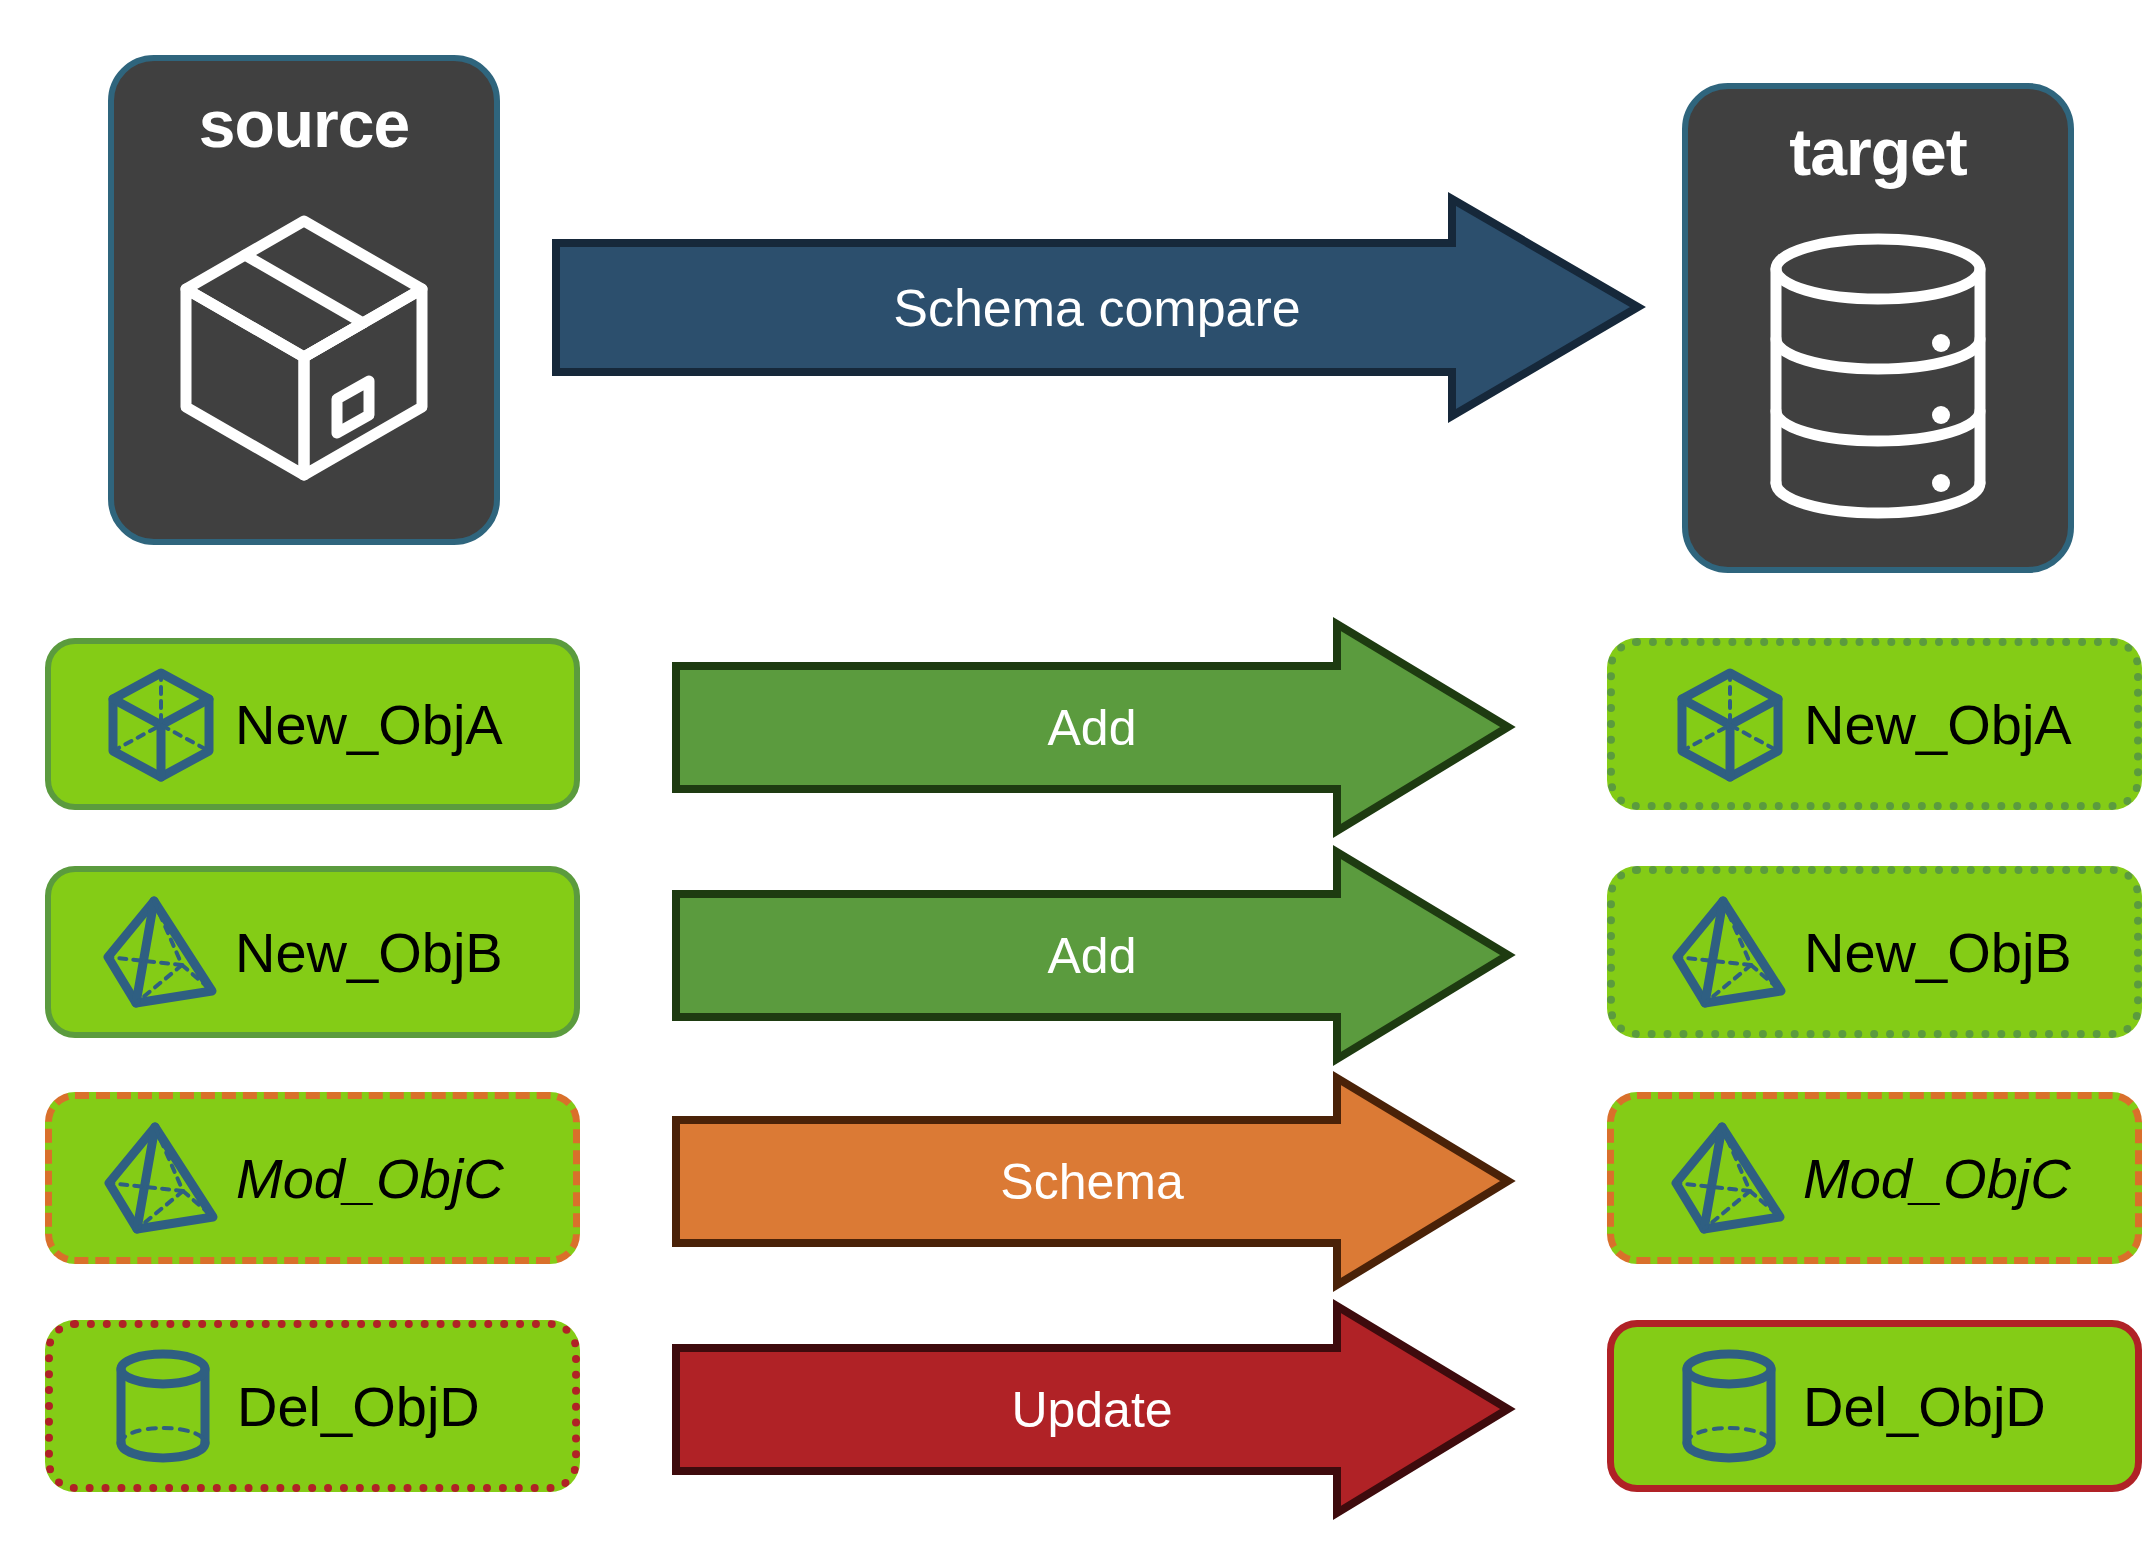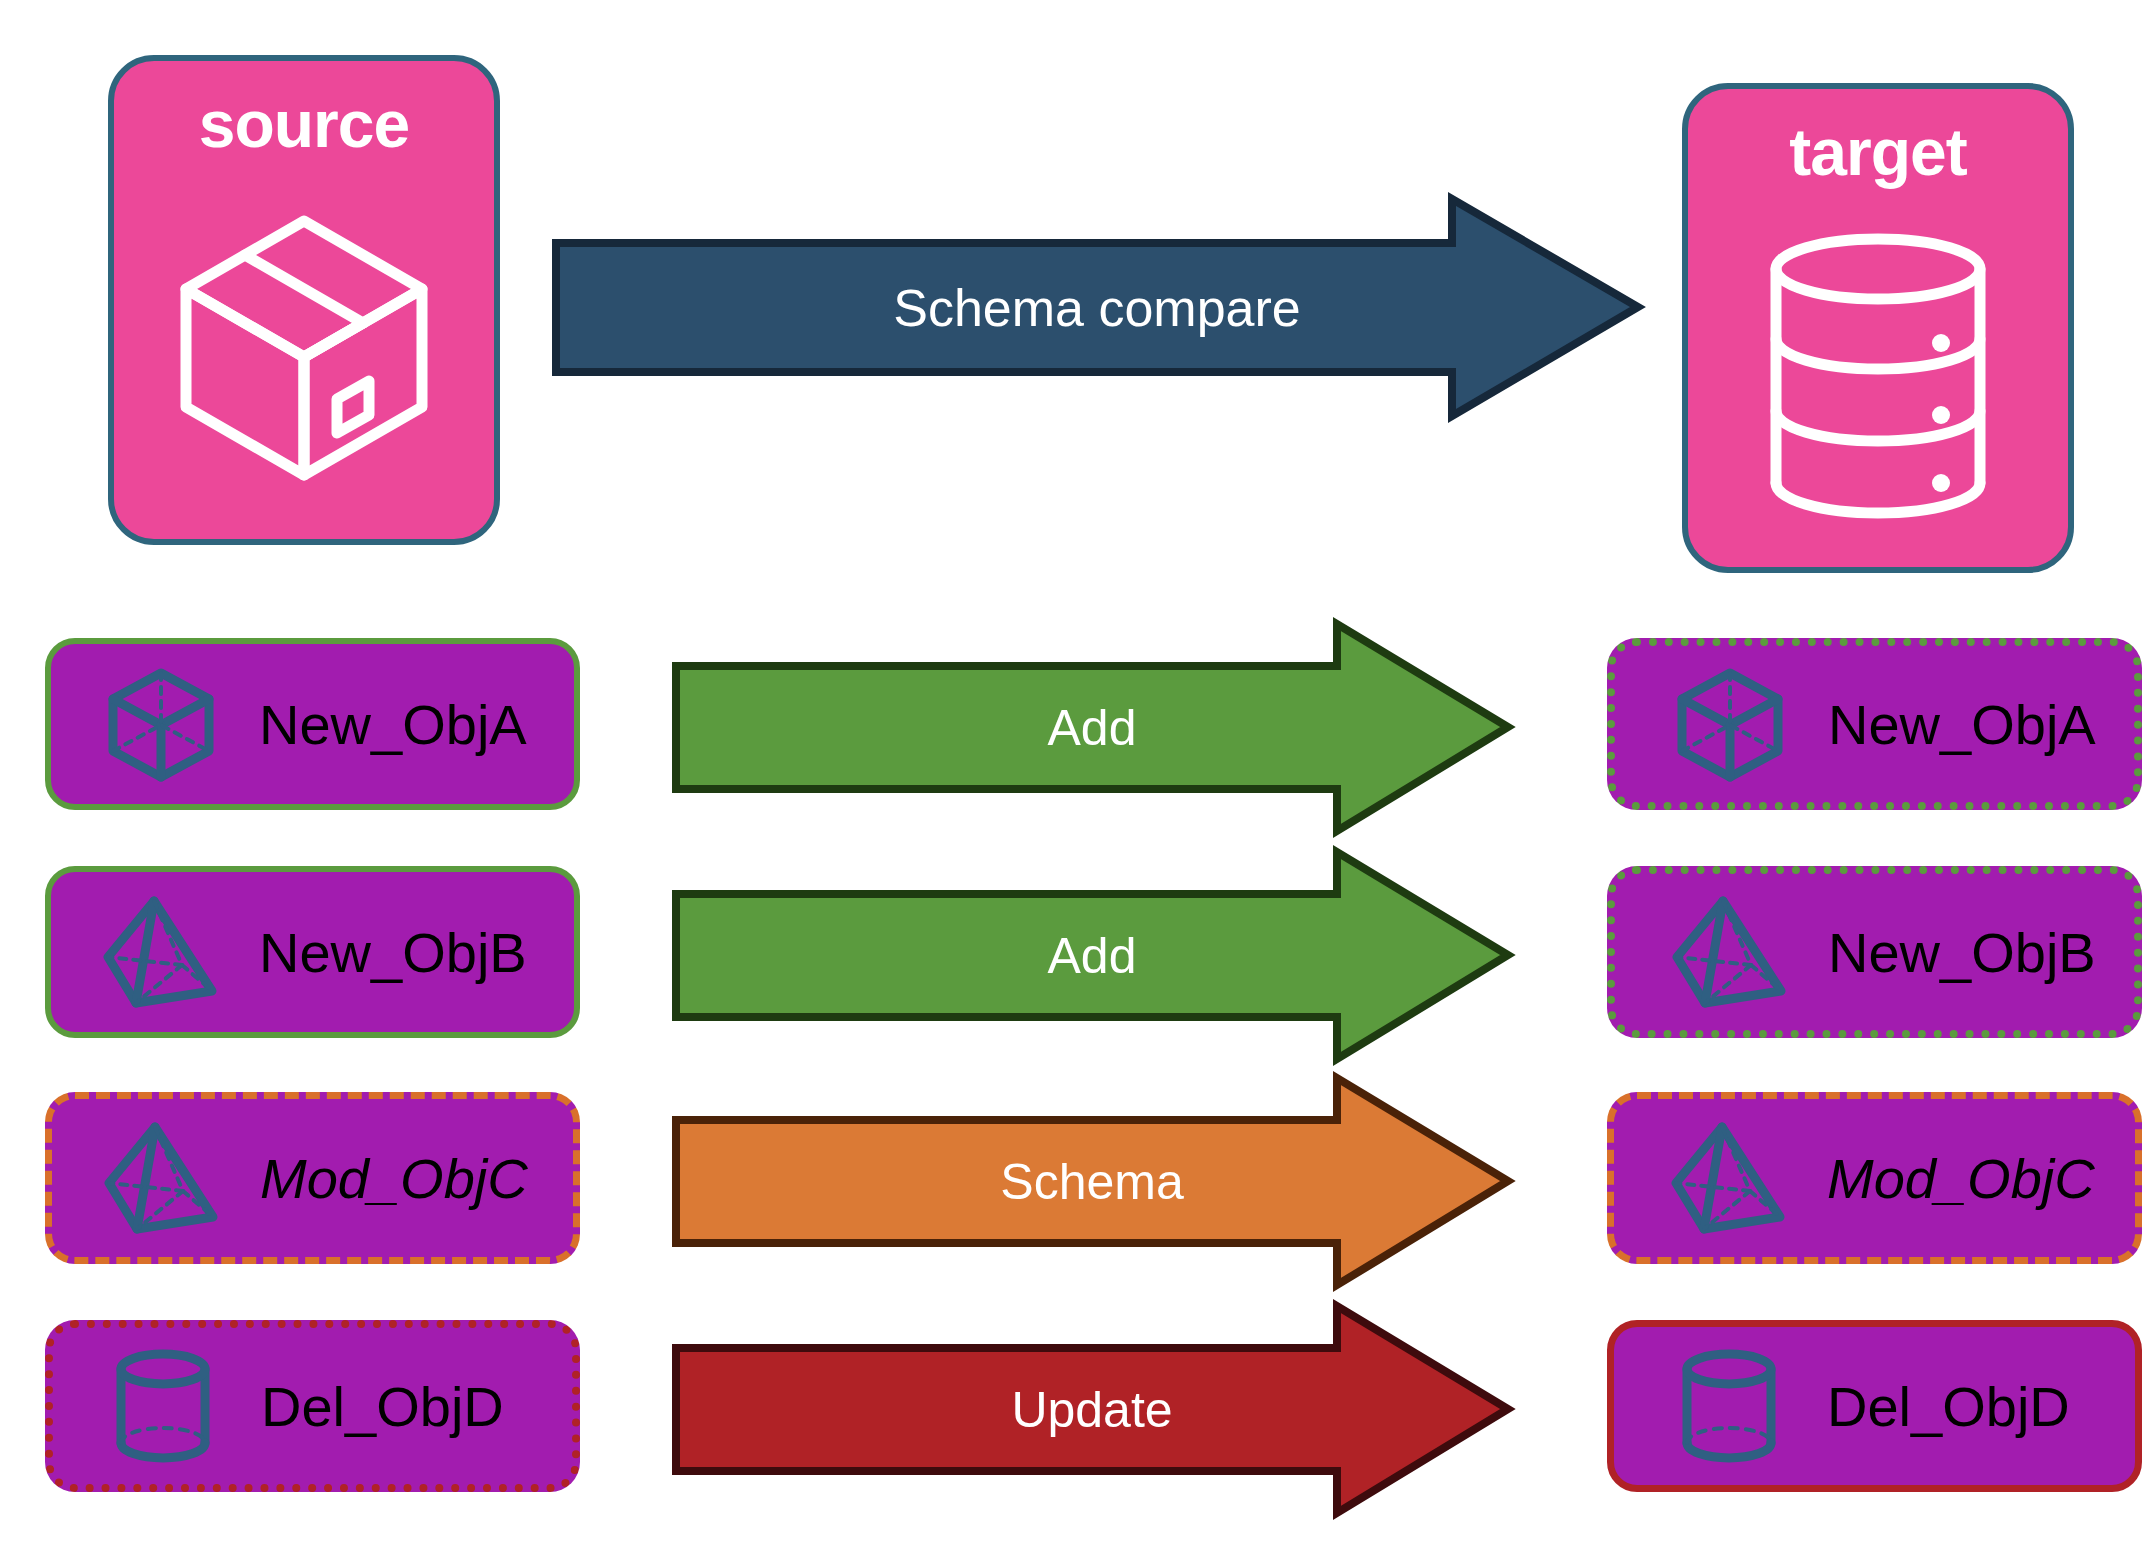--- a/index.html
+++ b/index.html
@@ -1,39 +1,39 @@
 <!DOCTYPE html>
 <html><head>
 <meta charset="utf-8">
 <style>
   html,body{margin:0;padding:0;background:#fff;}
   body{width:2150px;height:1550px;position:relative;overflow:hidden;
        font-family:"Liberation Sans",sans-serif;}
 
   
   .endpoint{position:absolute;width:392px;height:490px;border-radius:46px;
-            background:#ec4899;border:6px solid #2F657D;box-sizing:border-box;
+            background:#404040;border:6px solid #2F657D;box-sizing:border-box;
             display:flex;flex-direction:column;align-items:center;}
   .endpoint .ep-title{color:#fff;font-size:66px;font-weight:bold;margin-top:30px;
             letter-spacing:-1px;line-height:1;}
   .endpoint .ep-icon{flex:1;display:flex;align-items:center;justify-content:center;
             width:100%;}
   #source-card{left:108px;top:55px;}
   #target-card{left:1682px;top:55px;margin-top:28px;}
 
   
   #schema-arrow{position:absolute;left:552px;top:195px;width:1090px;height:225px;}
   .arrow-label{position:absolute;left:0;top:0;width:100%;height:100%;
                display:flex;align-items:center;justify-content:center;
                color:#fff;font-size:48px;pointer-events:none;}
   #schema-arrow .arrow-label{font-size:52px;}
 
   
-  .obj-card{position:absolute;height:172px;box-sizing:border-box;background:#a21caf;
-            border-radius:30px;display:flex;align-items:center;gap:24px;}
+  .obj-card{position:absolute;height:172px;box-sizing:border-box;background:#84cc16;
+            border-radius:30px;display:flex;align-items:center;}
   .obj-card.left{left:45px;width:535px;}
   .obj-card.right{left:1607px;width:535px;}
   .obj-card .obj-icon{width:120px;min-width:120px;display:flex;align-items:center;
             justify-content:center;margin-left:50px;}
   .obj-card.right .obj-icon{margin-left:55px;}
   .obj-card .obj-label{font-size:56px;color:#000;margin-left:14px;white-space:nowrap;}
 
   .bd-solid-green {border:6px solid #5B9B3E;}
   .bd-dot-green   {border:8px dotted #5B9B3E;}
   .bd-dash-orange {border:7px dashed #D9702B;font-style:italic;}

